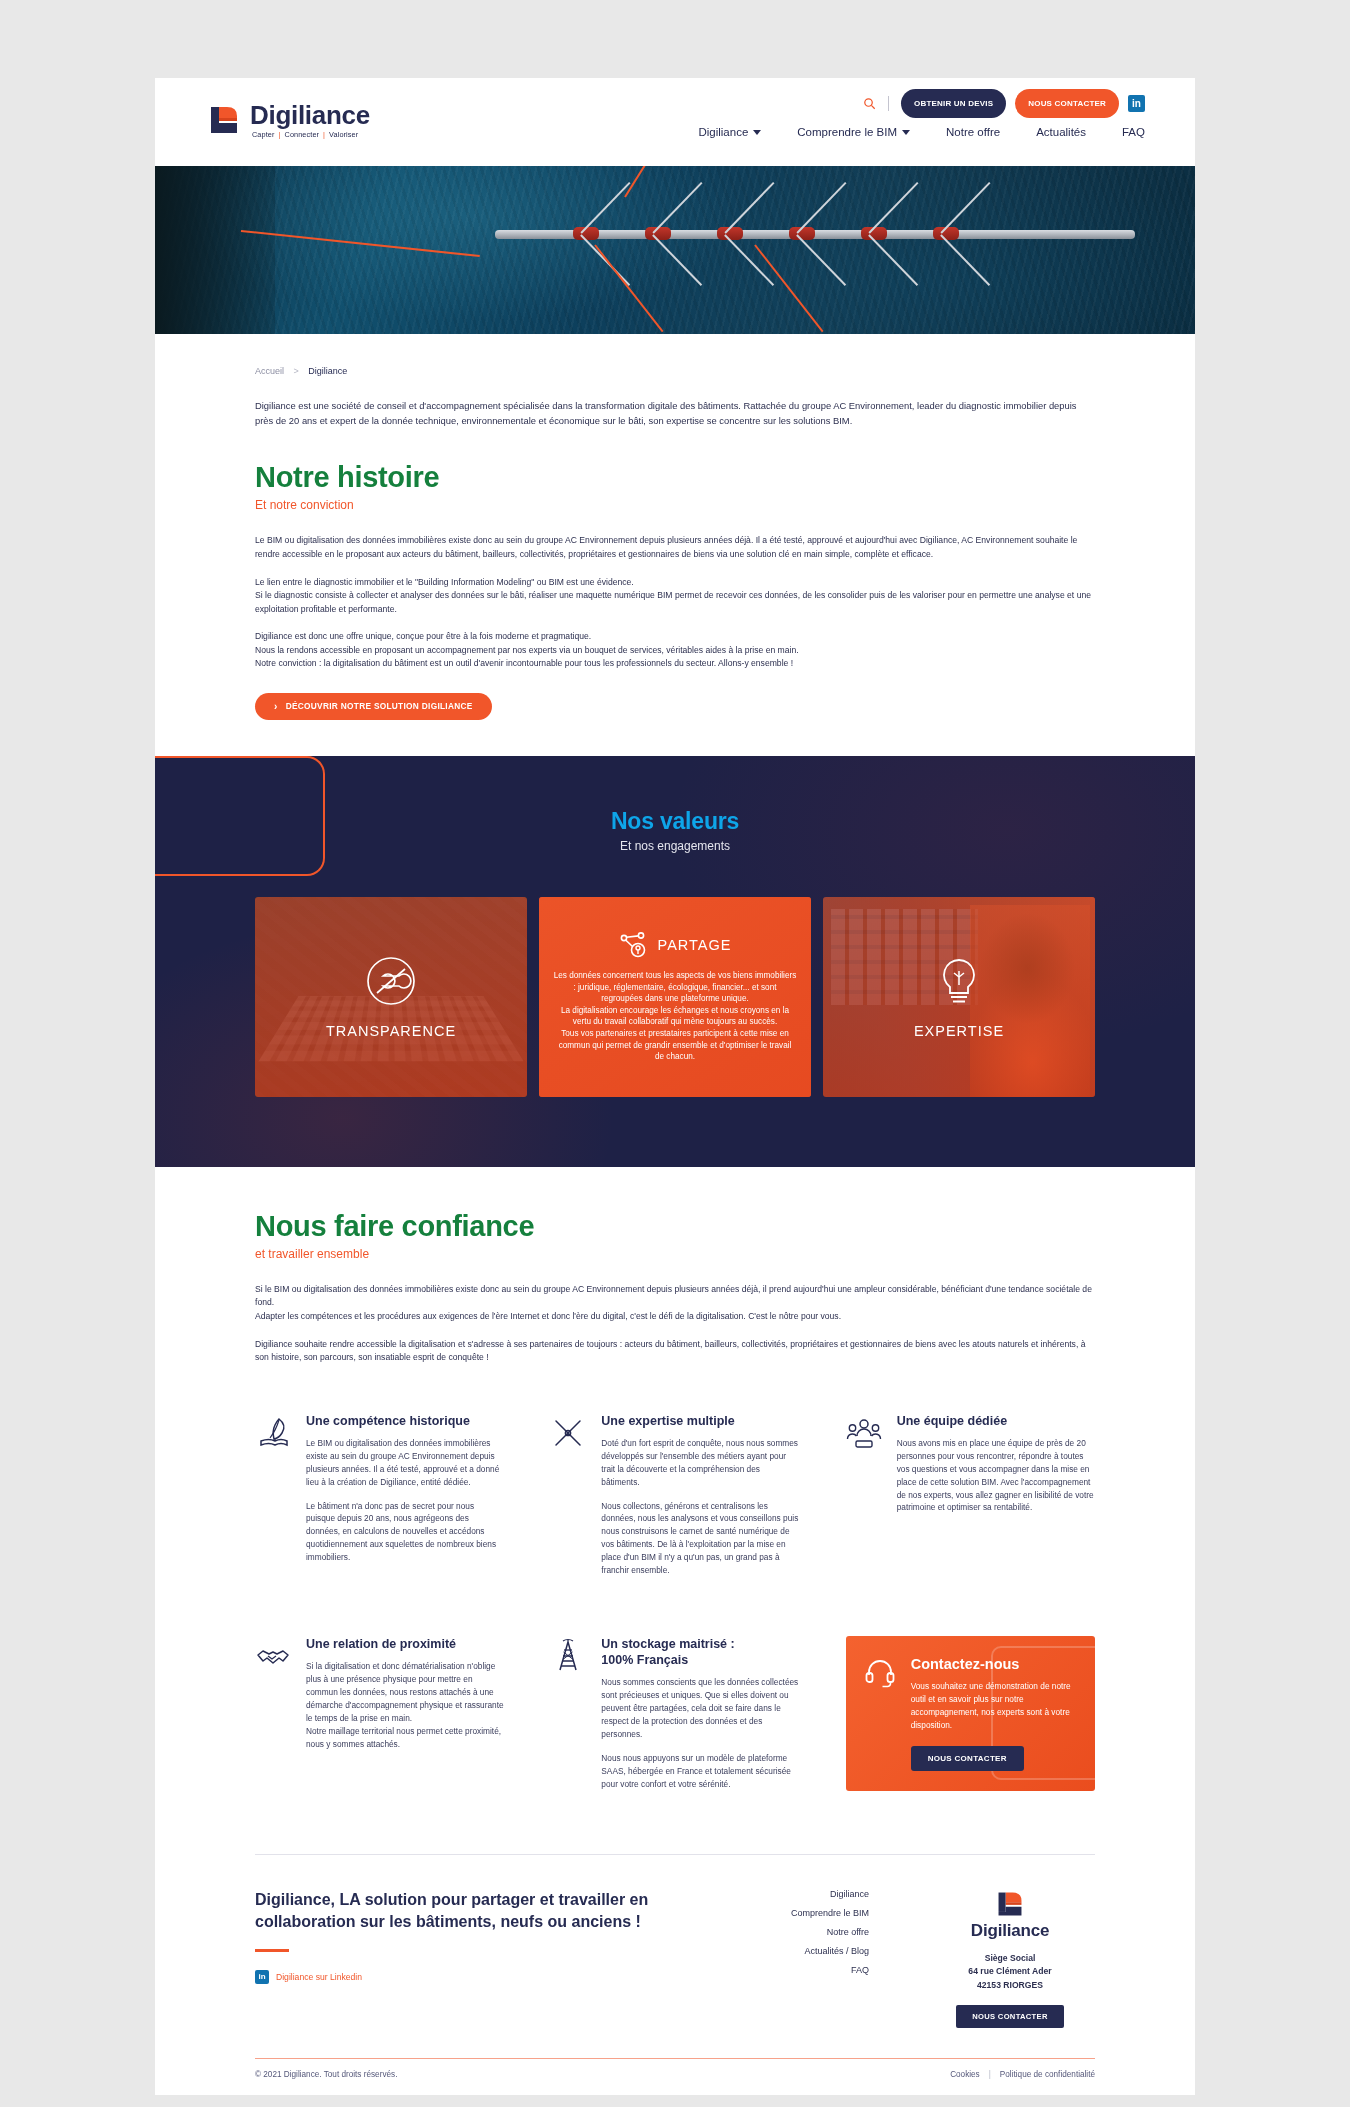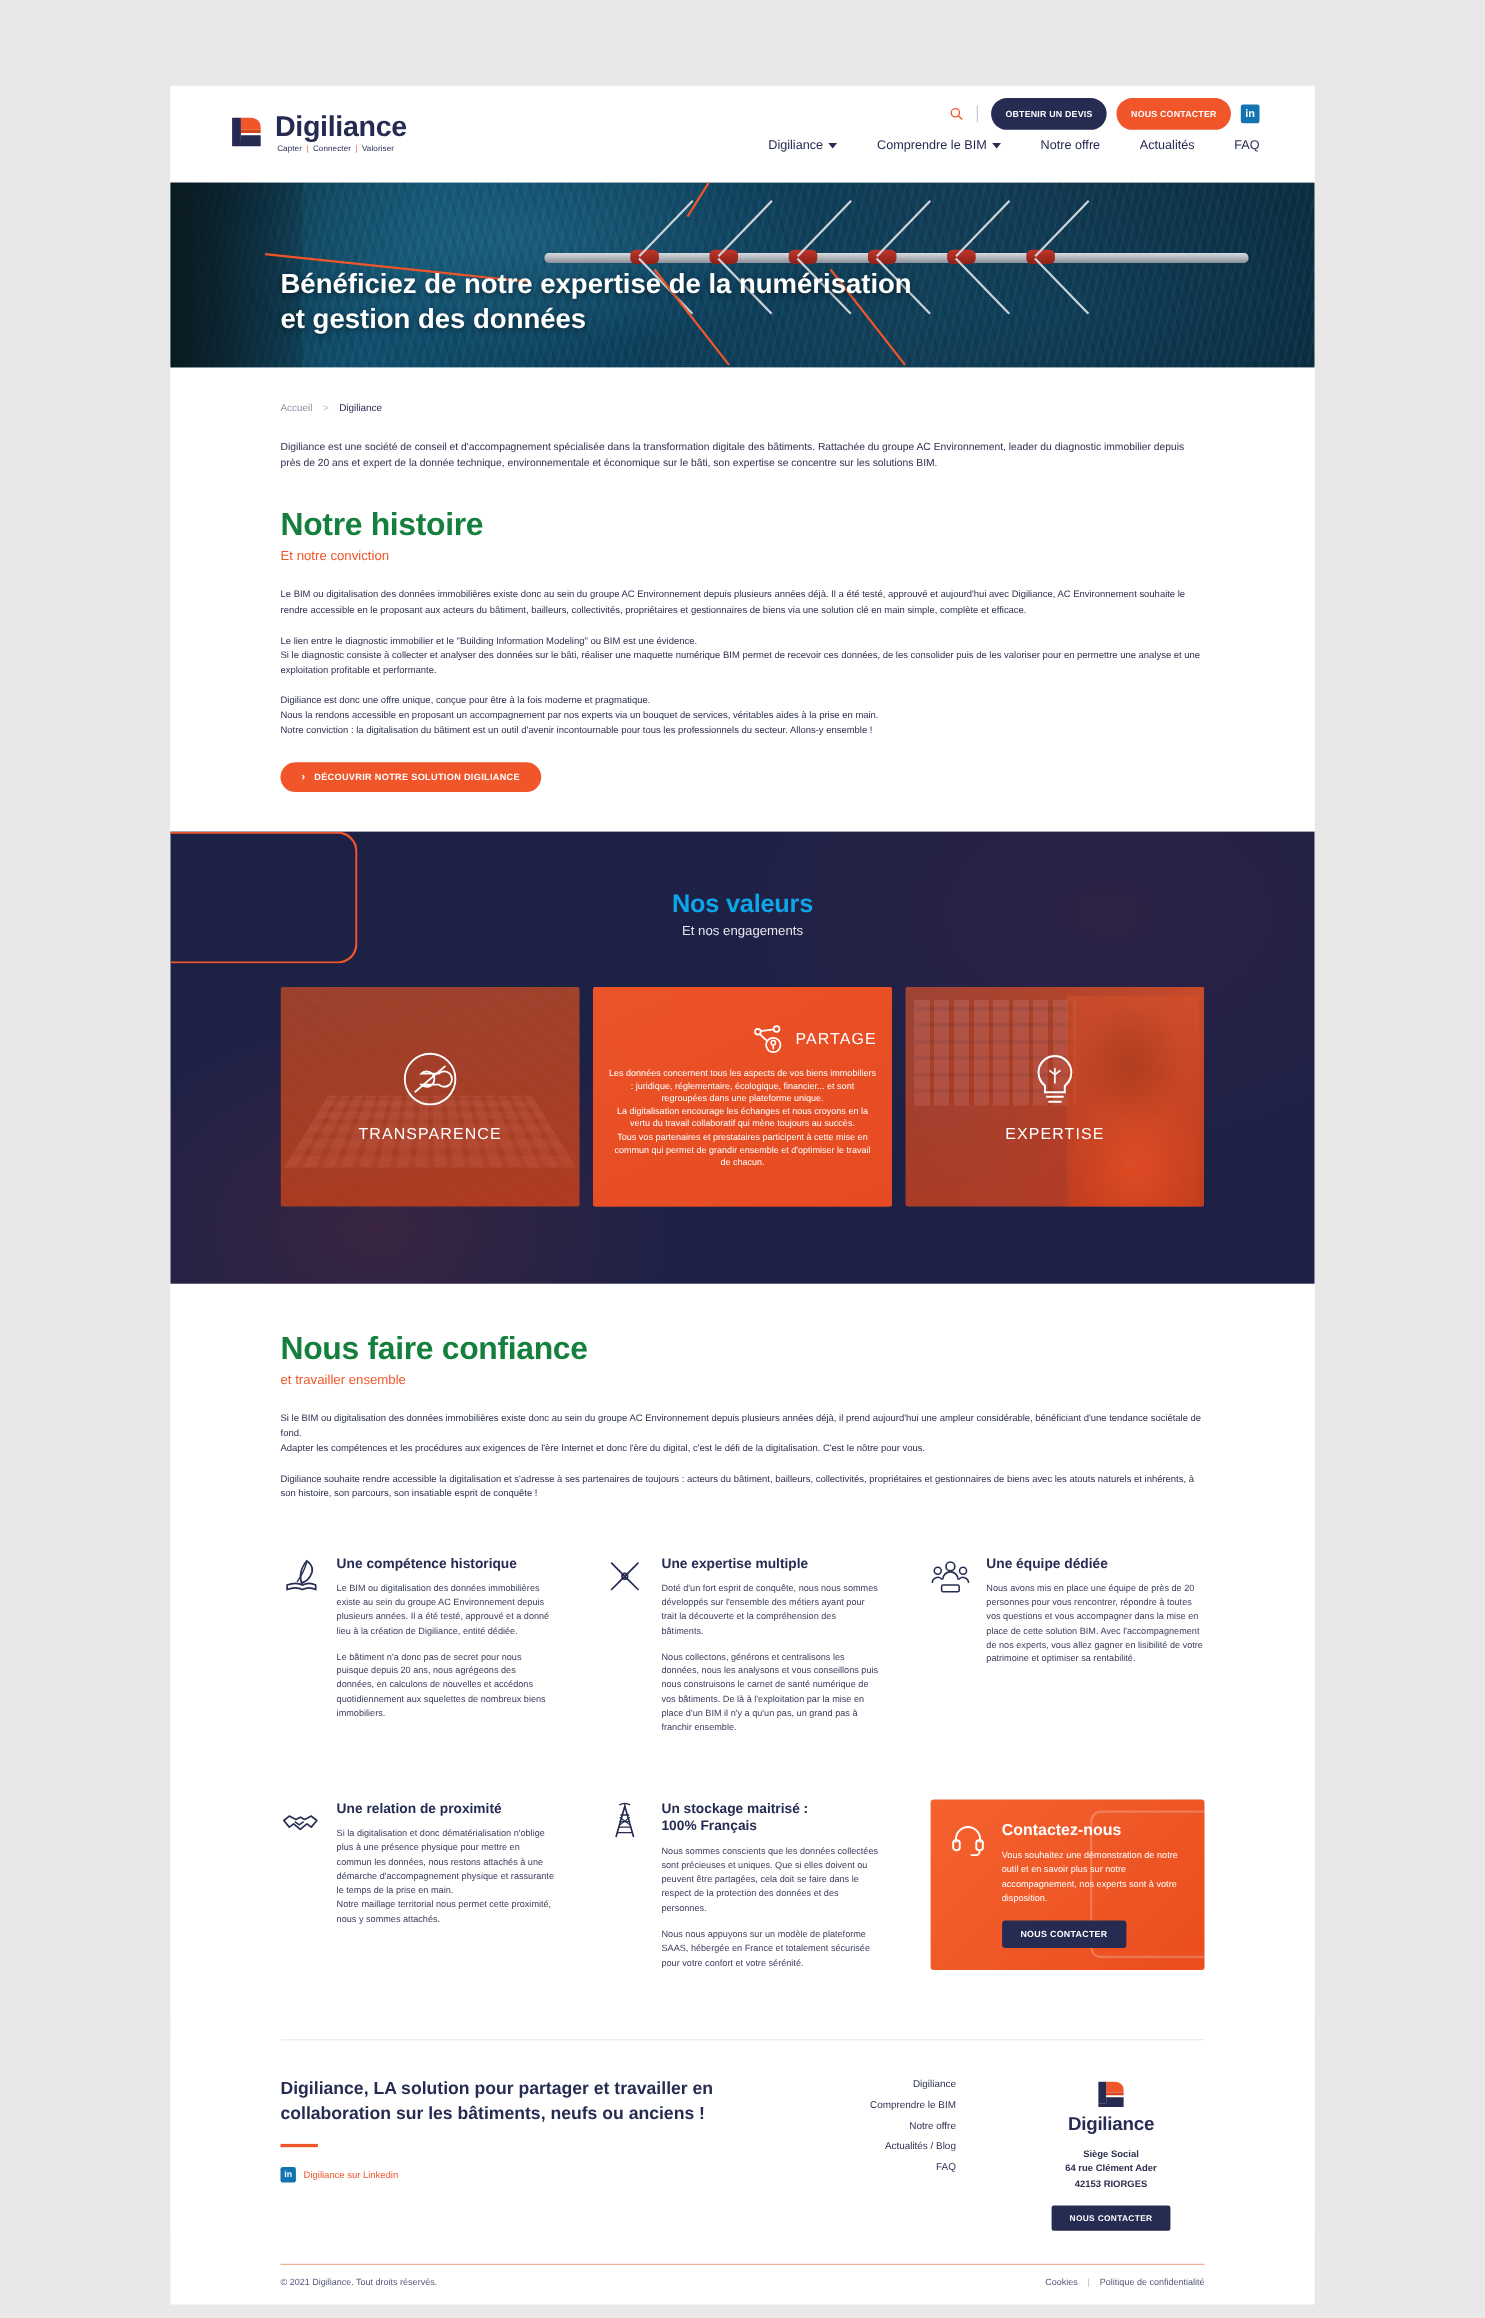--- a/index.html
+++ b/index.html
@@ -323,21 +323,21 @@
     color: #fff;
     width: 100%;
     padding: 0 14px;
   }
   .card-icon { display: block; margin: 0 auto 16px auto; }
   .card-label {
     font-size: 14.5px;
     letter-spacing: 1px;
   }
   .card-mid-head {
-    display: flex; align-items: center; justify-content: flex-end;
+    display: flex; align-items: center; justify-content: center;
     gap: 11px; margin-bottom: 11px;
   }
   .card-mid-text {
     font-size: 8.2px;
     line-height: 1.42;
   }
 
   
   .sec-confiance { background: #fff; padding: 44px 100px 0 100px; }
   .feat-grid {
@@ -542,24 +542,20 @@
       <div class="oar" style="left:374px; top:16px; width:70px; transform:rotate(46deg);"></div>
       <div class="oar" style="left:446px; top:14px; width:70px; transform:rotate(-46deg);"></div>
       <div class="oar" style="left:446px; top:16px; width:70px; transform:rotate(46deg);"></div>
     </div>
 
     <div class="accent-line" style="left:86px;  top:64px;  width:240px; transform:rotate(6deg);"></div>
     <div class="accent-line" style="left:440px; top:78px;  width:110px; transform:rotate(52deg);"></div>
     <div class="accent-line" style="left:600px; top:78px;  width:110px; transform:rotate(52deg);"></div>
     <div class="accent-line" style="left:470px; top:30px;  width:46px;  transform:rotate(-58deg);"></div>
 
-    <div class="hero-title">
-      <div>Bénéficiez de notre expertise de la numérisation</div>
-      <div>et gestion des données</div>
-    </div>
   </div>
 
   <div class="sec-white">
 
     <div class="breadcrumb">
       <span>Accueil</span>
       <span class="crumb-sep">&gt;</span>
       <span class="crumb-cur">Digiliance</span>
     </div>
 

